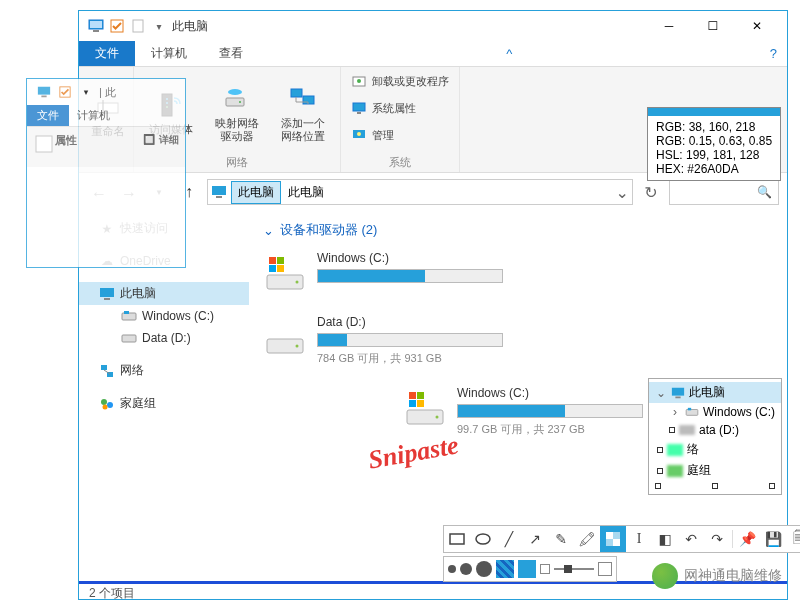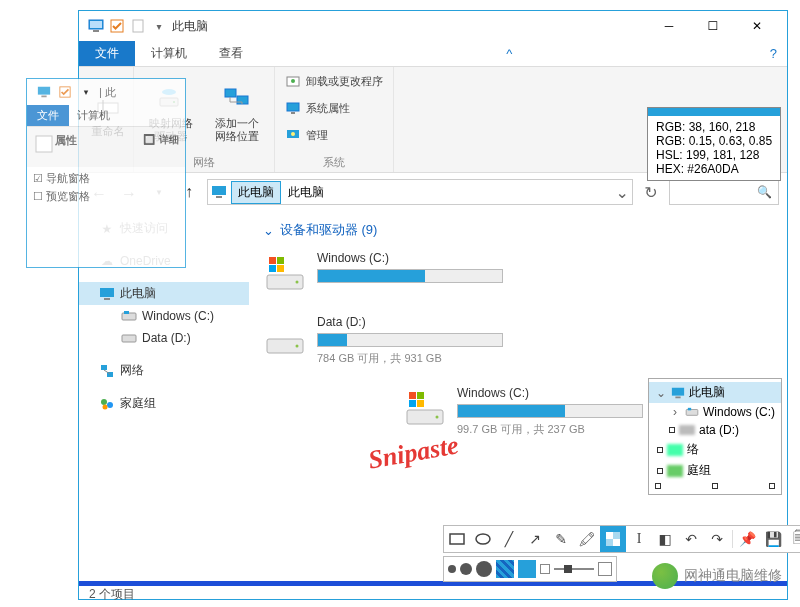--- a/index.html
+++ b/index.html
@@ -52,21 +52,21 @@
 .section-header { display: flex; align-items: center; gap: 6px; color: #1565c0; font-size: 13px; margin-bottom: 12px; cursor: pointer; }
 .drives { display: flex; flex-wrap: wrap; gap: 20px 40px; }
 .drive { display: flex; gap: 10px; width: 240px; }
 .drive-icon { width: 44px; height: 44px; position: relative; }
 .drive-body { flex: 1; }
 .drive-name { font-size: 12px; color: #333; margin-bottom: 4px; }
 .drive-bar { height: 14px; border: 1px solid #bbb; background: #eee; margin-bottom: 4px; position: relative; }
 .drive-bar-fill { height: 100%; background: #26a0da; }
 .drive-info { font-size: 11px; color: #888; }
 
-.statusbar { height: 22px; border-top: 5px solid #1d4ed8; display: flex; align-items: center; padding: 0 10px; font-size: 12px; color: #555; }
+.statusbar { height: 22px; border-top: 3px solid #1d4ed8; display: flex; align-items: center; padding: 0 10px; font-size: 12px; color: #555; }
 
 
 .ghost-window { left: 26px; top: 78px; width: 160px; height: 190px; opacity: 0.78; border-color: #26a0da; background:#fff; }
 
 
 .color-info { position: absolute; left: 647px; top: 107px; background: #fff; border: 1px solid #888; font-family: Consolas, monospace; font-size: 12px; }
 .color-info-bar { height: 8px; background: #26a0da; }
 .color-info-body { padding: 4px 8px; }
 .color-info-row { display: flex; gap: 6px; }
 
@@ -149,20 +149,33 @@
               </svg>
           </div>
           <div class="ri-label">重命名</div>
         </div>
       </div>
       <div class="ribbon-group-label">&nbsp;</div>
     </div>
 
     <div class="ribbon-group">
       <div class="ribbon-items">
+        <div class="ribbon-item">
+          <div class="ri-icon">
+            <svg width="30" height="30" viewBox="0 0 30 30">
+                <rect x="6" y="4" width="10" height="22" fill="#444" stroke="#222"></rect>
+                <circle cx="11" cy="9" r="1" fill="#4fc3f7"></circle>
+                <circle cx="11" cy="13" r="1" fill="#4fc3f7"></circle>
+                <circle cx="11" cy="17" r="1" fill="#81c784"></circle>
+                <path d="M18 8 q6 0 6 6" stroke="#4fc3f7" fill="none" stroke-width="1.5"></path>
+                <path d="M18 11 q3 0 3 3" stroke="#4fc3f7" fill="none" stroke-width="1.5"></path>
+              </svg>
+          </div>
+          <div class="ri-label">访问媒体</div>
+        </div>
         <div class="ribbon-item">
           <div class="ri-icon">
             <svg width="30" height="30" viewBox="0 0 30 30">
                 <rect x="4" y="14" width="18" height="8" rx="1" fill="#e0e0e0" stroke="#999"></rect>
                 <circle cx="18" cy="18" r="1" fill="#4caf50"></circle>
                 <ellipse cx="13" cy="8" rx="7" ry="3" fill="#4fc3f7"></ellipse>
               </svg>
           </div>
           <div class="ri-label" style="white-space:pre-line;">映射网络
 驱动器</div>
@@ -304,21 +317,21 @@
               <circle cx="6" cy="11" r="2.5" fill="#ff9800"></circle>
             </svg>
         </span>
         <span>家庭组</span>
       </div>
     </div>
 
     <div class="main-pane">
       <div class="section-header">
         <span>⌄</span>
-        <span>设备和驱动器 (9)</span>
+        <span>设备和驱动器 (2)</span>
       </div>
       <div class="drives">
         <div class="drive">
           <div class="drive-icon">
             <svg width="44" height="44" viewBox="0 0 44 44">
                 <rect x="4" y="24" width="36" height="14" rx="2" fill="#eaeaea" stroke="#b0b0b0"></rect>
                 <circle cx="34" cy="31" r="1.5" fill="#8bc34a"></circle>
                 <g transform="translate(6,6)">
                   <rect x="0" y="0" width="7" height="7" fill="#f25022"></rect>
                   <rect x="8" y="0" width="7" height="7" fill="#7fba00"></rect>
@@ -408,24 +421,20 @@
           <rect x="3" y="3" width="16" height="16" fill="#fff" stroke="#bbb"></rect>
         </svg>
       <div style="line-height:1.3;">
         <div>属性</div>
       </div>
       <div style="margin-left:auto;display:flex;flex-direction:column;gap:2px;font-size:10px;">
         <div>🔲 <span>详细</span></div>
       </div>
     </div>
   </div>
-  <div style="padding:4px 6px;font-size:11px;display:flex;flex-direction:column;gap:3px;color:#444;">
-    <div>☑ <span>导航窗格</span></div>
-    <div>☐ <span>预览窗格</span></div>
-  </div>
 </div>
 
 <div class="color-info">
   <div class="color-info-bar"></div>
   <div class="color-info-body">
     <div class="color-info-row">RGB:  38, 160, 218</div>
     <div class="color-info-row">RGB: 0.15, 0.63, 0.85</div>
     <div class="color-info-row">HSL: 199, 181, 128</div>
     <div class="color-info-row">HEX:    #26A0DA</div>
   </div>

